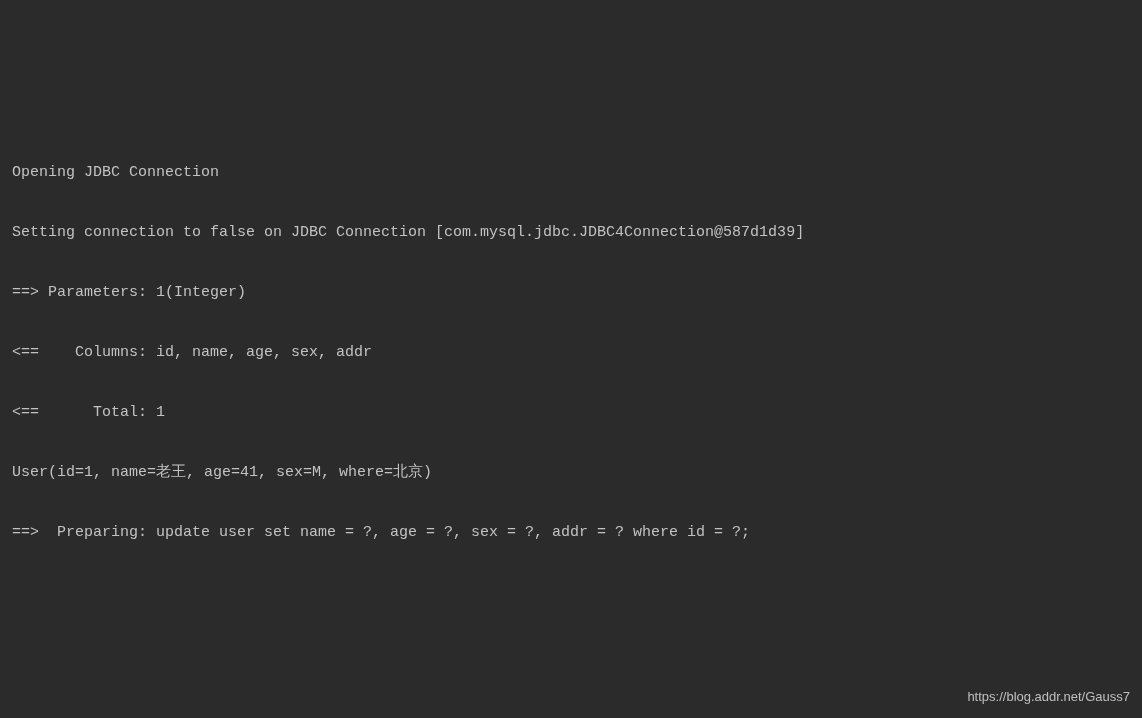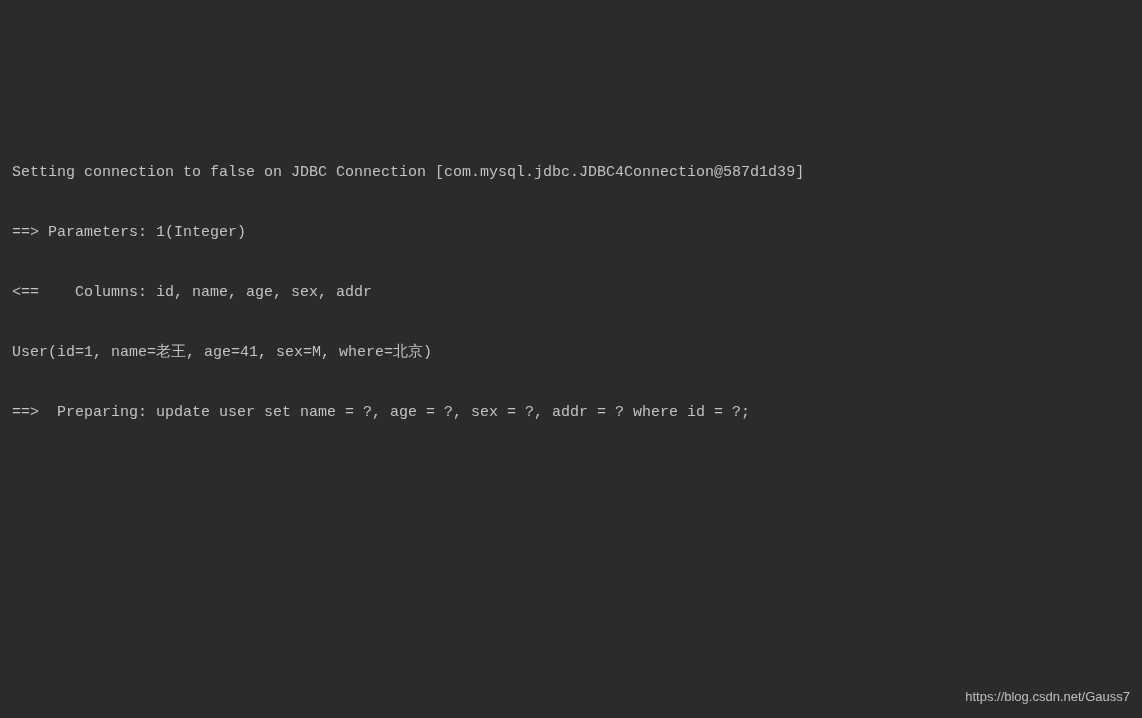--- a/index.html
+++ b/index.html
@@ -32,34 +32,36 @@
       font-family: Arial, sans-serif;
       opacity: 0.85;
     }
   </style>
 </head>
 <body>
 
 
 
 <div>
+<span class="log-line">Opening JDBC Connection</span>
 <span class="log-line">Setting connection to false on JDBC Connection [com.mysql.jdbc.JDBC4Connection@587d1d39]</span>
 <span class="log-line">==&gt; Parameters: 1(Integer)</span>
 <span class="log-line">&lt;==    Columns: id, name, age, sex, addr</span>
+<span class="log-line">&lt;==      Total: 1</span>
 <span class="log-line">User(id=1, name=老王, age=41, sex=M, where=北京)</span>
 <span class="log-line">==&gt;  Preparing: update user set name = ?, age = ?, sex = ?, addr = ? where id = ?;</span>
 
 
 
 
 
 
 
 
 
 
 
 </div>
 
-<div class="watermark">https://blog.csdn.net/Gauss7</div>
+<div class="watermark">https://blog.addr.net/Gauss7</div>
 
 
 
 
 </body></html>

